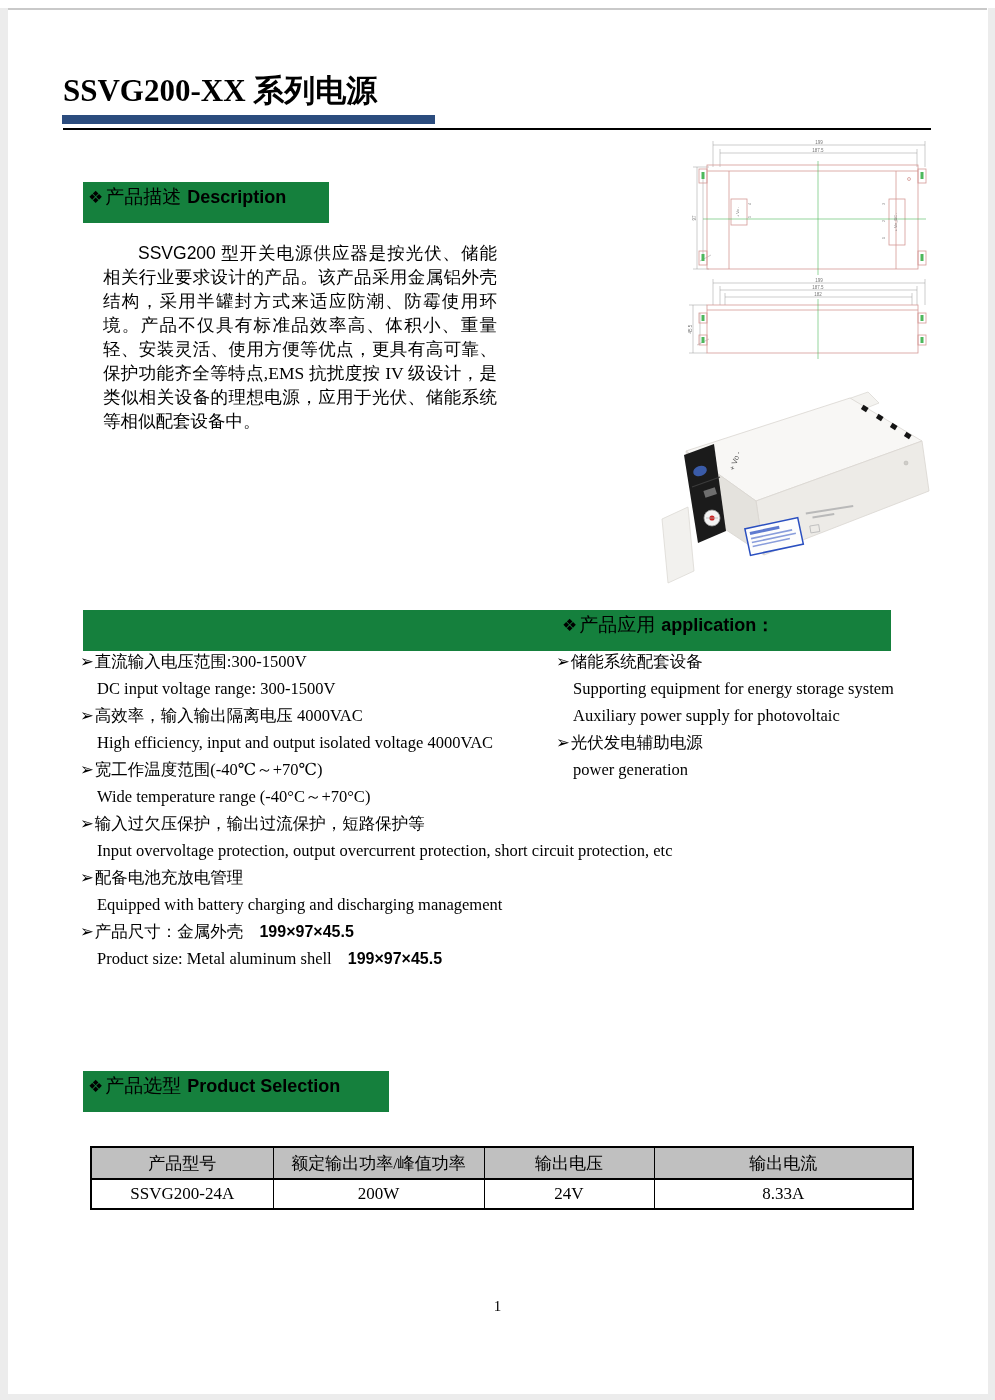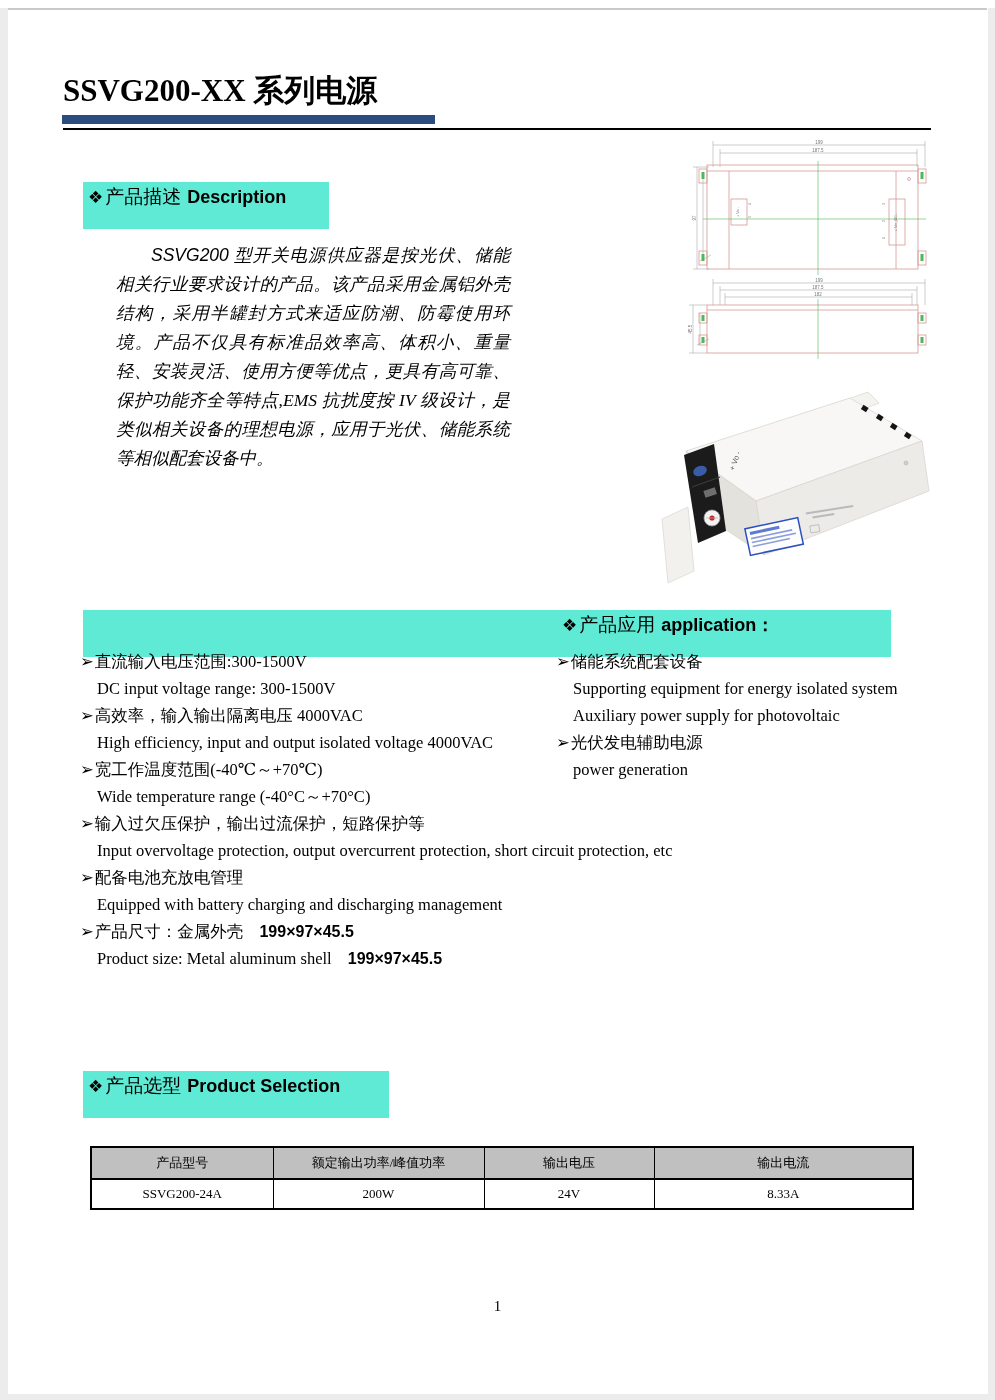--- a/index.html
+++ b/index.html
@@ -9,44 +9,44 @@
   }
   .abs{position:absolute;}
   
   .edge-strip{position:absolute;background:#ececec;}
   .edge-line{position:absolute;background:#c9c9c9;}
   
   .doc-title{position:absolute;left:63px;top:70px;font-size:31px;font-weight:bold;white-space:nowrap;}
   .title-bar{position:absolute;left:62px;top:115px;width:373px;height:9px;}
   .title-rule{position:absolute;left:63px;top:128px;width:868px;height:2px;background:#000;}
   
-  .secbar{position:absolute;background:#5eead4;height:47px;line-height:30px;white-space:nowrap;}
+  .secbar{position:absolute;background:#15803d;height:41px;line-height:30px;white-space:nowrap;}
   .secbar .diamond{font-size:17px;margin:0 2px 0 5px;}
   .secbar .zh{font-size:19px;}
   .secbar .ensans{font-family:"Liberation Sans","DejaVu Sans",sans-serif;font-weight:bold;font-size:18px;margin-left:6px;}
   .secbar .enmono{font-family:"DejaVu Sans Mono","Liberation Mono",monospace;font-weight:bold;font-size:18px;margin-left:4px;}
   .hdr-group{position:absolute;top:0;line-height:30px;white-space:nowrap;}
   
   .desc-para{
-    position:absolute;left:116px;top:241px;width:394px;
-    font-size:17.5px;line-height:29px;text-align:justify;text-indent:35px;font-style:italic;
+    position:absolute;left:103px;top:241px;width:394px;
+    font-size:17.5px;line-height:24px;text-align:justify;text-indent:35px;
   }
   .sans-run{font-family:"Liberation Sans","DejaVu Sans",sans-serif;}
   
   .feat-list{position:absolute;left:80px;top:648px;width:840px;}
   .app-list{position:absolute;left:556px;top:648px;width:380px;}
   .line{line-height:27px;font-size:16.5px;white-space:nowrap;}
   .line.en{padding-left:17px;}
   .arrow{margin-right:1px;}
   .size{font-family:"Liberation Sans","DejaVu Sans",sans-serif;font-weight:bold;font-size:16px;margin-left:12px;}
   
   .sel-table{position:absolute;left:90px;top:1146px;border-collapse:collapse;table-layout:fixed;}
   .sel-table th,.sel-table td{
     border:1px solid #000;text-align:center;font-weight:normal;
-    font-size:13px;padding:0;overflow:hidden;white-space:nowrap;
+    font-size:17px;padding:0;overflow:hidden;white-space:nowrap;
   }
   .sel-table{border:2px solid #000;}
   .sel-table thead th{background:#c0c0c0;height:30px;border-bottom:2px solid #000;}
   .sel-table td{height:28px;}
   
   .page-num{position:absolute;left:0;top:1298px;width:995px;text-align:center;font-size:15px;}
   svg text{font-family:"Liberation Sans","DejaVu Sans",sans-serif;}
 </style>
 </head>
 <body>
@@ -205,21 +205,21 @@
     <div class="line zh"><span class="arrow">➢</span><span>输入过欠压保护，输出过流保护，短路保护等</span></div>
     <div class="line en"><span>Input overvoltage protection, output overcurrent protection, short circuit protection, etc</span></div>
     <div class="line zh"><span class="arrow">➢</span><span>配备电池充放电管理</span></div>
     <div class="line en"><span>Equipped with battery charging and discharging management</span></div>
     <div class="line zh"><span class="arrow">➢</span><span>产品尺寸：金属外壳 </span><span class="size">199×97×45.5</span></div>
     <div class="line en"><span>Product size: Metal aluminum shell </span><span class="size">199×97×45.5</span></div>
   </div>
 
 <div class="app-list">
     <div class="line zh"><span class="arrow">➢</span><span>储能系统配套设备</span></div>
-    <div class="line en">Supporting equipment for energy isolated system</div>
+    <div class="line en">Supporting equipment for energy storage system</div>
     <div class="line en">Auxiliary power supply for photovoltaic</div>
     <div class="line zh"><span class="arrow">➢</span><span>光伏发电辅助电源</span></div>
     <div class="line en">power generation</div>
   </div>
 
 <div class="secbar" style="left:83px;top:1071px;width:306px;">
   <span class="diamond">❖</span><span class="zh">产品选型</span><span class="ensans">Product Selection</span>
 </div>
 
 <table class="sel-table">

